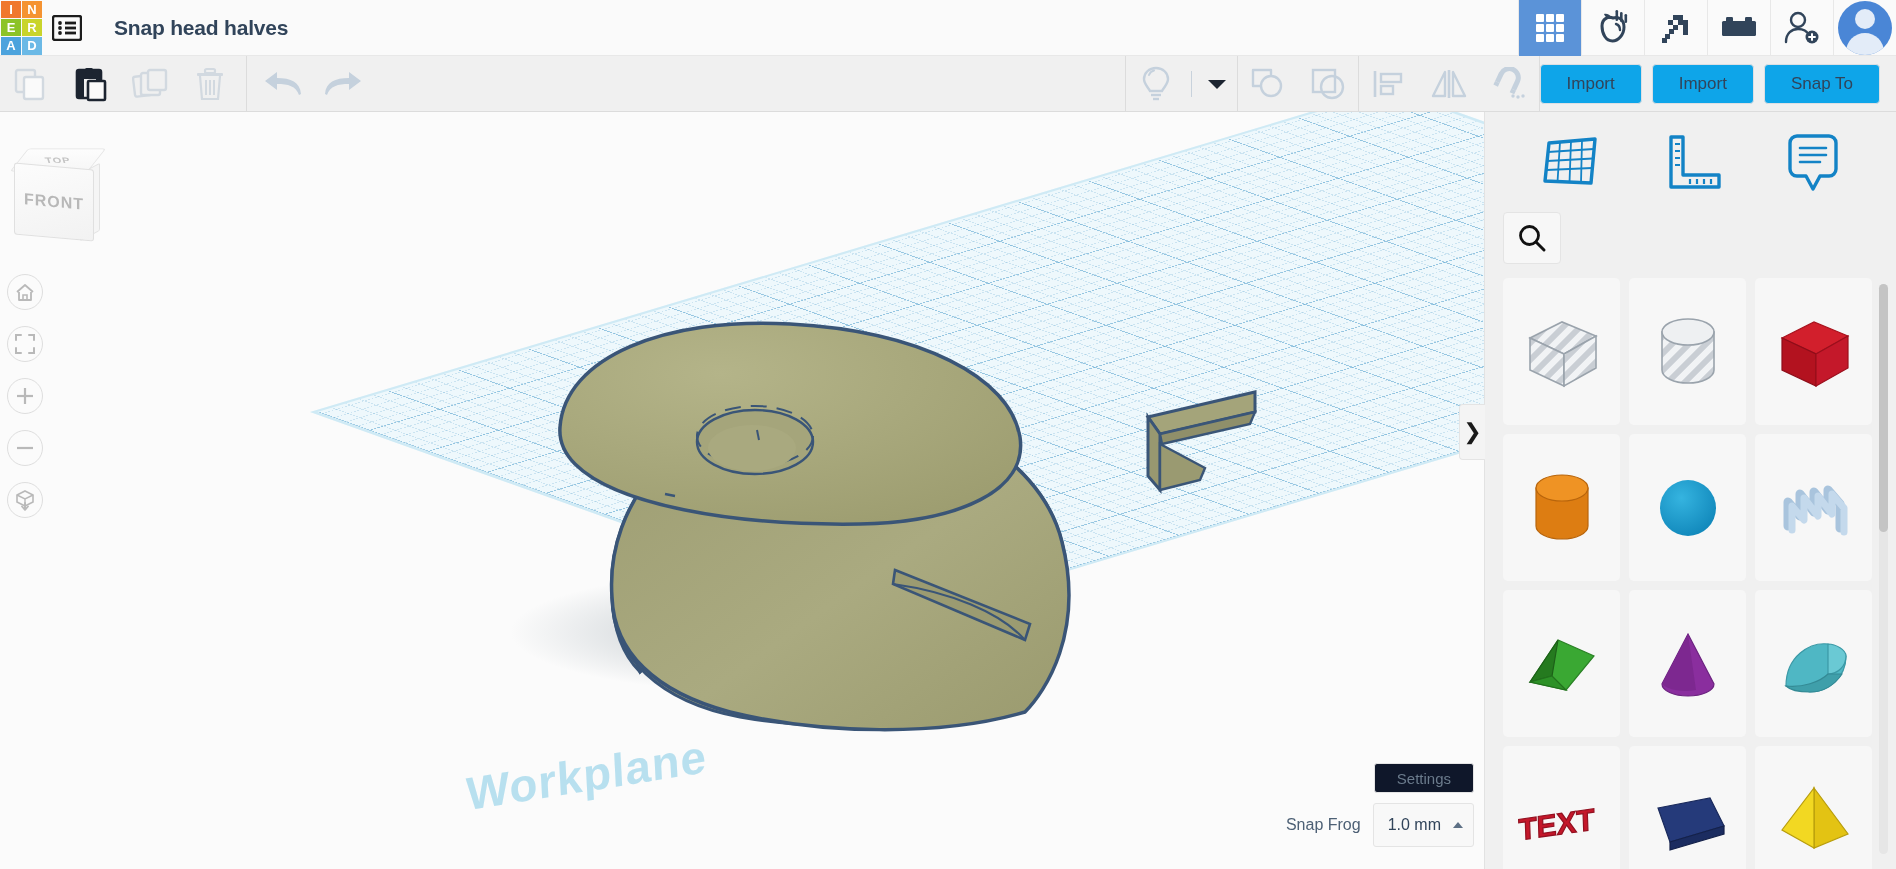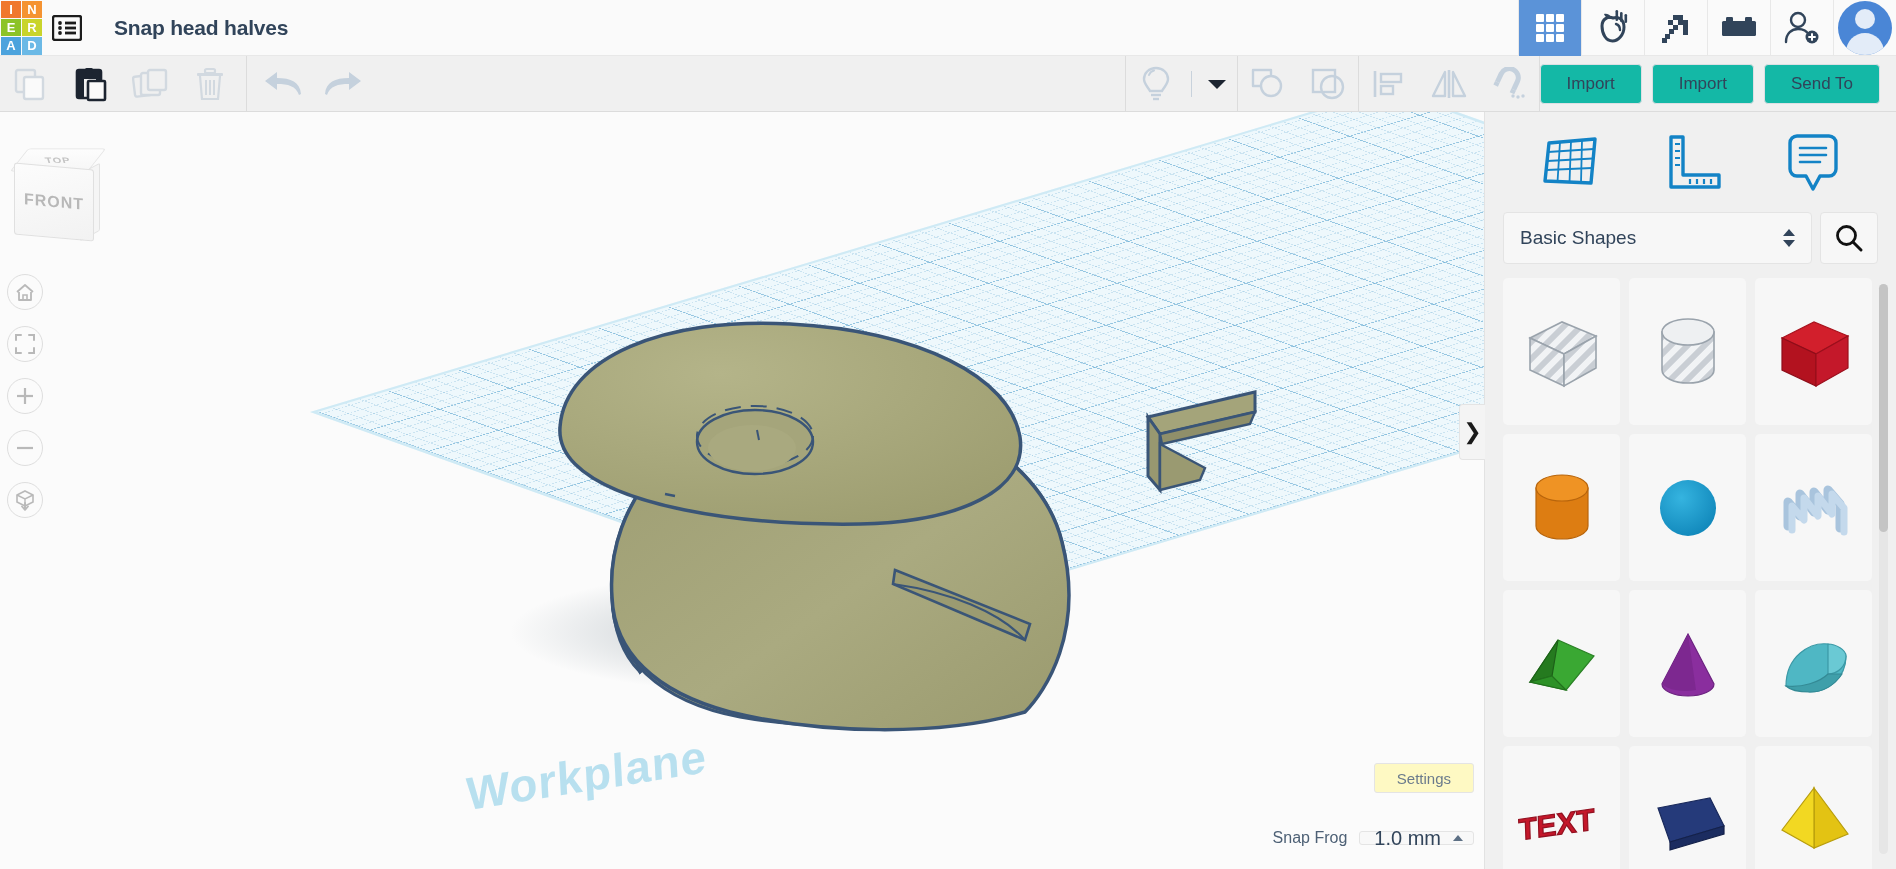--- a/index.html
+++ b/index.html
@@ -83,21 +83,21 @@
   .tb-spacer { flex: 1; }
   .vlite { width: 1px; height: 26px; background: #c8d2dc; margin: 0 5px; }
   .tb-right {
     display: flex; align-items: center; gap: 10px;
     padding-right: 16px;
   }
   .tb-textbtn {
     height: 40px; padding: 0 26px;
     display: flex; align-items: center; justify-content: center;
     border: 1px solid #dcdfe3; border-radius: 4px;
-    background: #14b8a6; color: #31445a; font-size: 17px;
+    background: #0ea5e9; color: #31445a; font-size: 17px;
     cursor: pointer;
     font-family: "Liberation Sans", sans-serif;
   }
 
   
   .viewport {
     position: absolute; top: 112px; left: 0;
     width: 1484px; height: 757px;
     background: #fbfbfb; overflow: hidden;
   }
@@ -160,34 +160,34 @@
     width: 36px; height: 36px; border-radius: 50%;
     border: 1.5px solid #dedede; background: transparent;
     display: flex; align-items: center; justify-content: center;
     cursor: pointer;
   }
 
   
   .settings-btn {
     position: absolute; right: 10px; bottom: 76px;
     height: 30px; padding: 0 22px;
-    background: #fef9c3; border: 1px solid #e4e4e4; border-radius: 3px;
+    background: #0f172a; border: 1px solid #e4e4e4; border-radius: 3px;
     display: flex; align-items: center; justify-content: center;
     font-size: 15px; color: #6b7b8c; cursor: pointer;
   }
   .snapgrid {
     position: absolute; right: 10px; bottom: 22px;
     display: flex; align-items: center; gap: 12px;
   }
   .snap-label { font-size: 16px; color: #4d6075; }
   .snap-select {
-    height: 14px; padding: 0 10px 0 14px;
+    height: 44px; padding: 0 10px 0 14px;
     background: #f8f8f8; border: 1px solid #e4e4e4; border-radius: 3px;
     display: flex; align-items: center; gap: 12px;
-    font-size: 20px; color: #31445a; cursor: pointer;
+    font-size: 16px; color: #31445a; cursor: pointer;
   }
   .caret-up {
     width: 0; height: 0;
     border-left: 5px solid transparent; border-right: 5px solid transparent;
     border-bottom: 6px solid #5d7085;
   }
 
   
   .rpanel {
     position: absolute; top: 112px; right: 0;
@@ -474,21 +474,21 @@
           <circle cx="32" cy="29" r="1.7" fill="#c5d1dd"></circle>
         </svg>
       </div>
     </div>
 
     <div class="tb-sep-tall"></div>
 
     <div class="tb-right">
       <div class="tb-textbtn">Import</div>
       <div class="tb-textbtn">Import</div>
-      <div class="tb-textbtn">Send To</div>
+      <div class="tb-textbtn">Snap To</div>
     </div>
   </div>
 
   <div class="viewport">
 
     <div class="wp-wrap">
       <div class="workplane"></div>
       <div class="wp-label">Workplane</div>
     </div>
 
@@ -642,27 +642,20 @@
       </div>
       <div class="rp-tool">
         <svg width="58" height="62" viewBox="0 0 58 62">
           <path d="M6 12 a7 7 0 0 1 7 -7 h32 a7 7 0 0 1 7 7 v26 a7 7 0 0 1 -7 7 h-9 L29 58 L22 45 h-9 a7 7 0 0 1 -7 -7 Z" fill="none" stroke="#1383c6" stroke-width="3.4" stroke-linejoin="round"></path>
           <path d="M16 17 L42 17 M16 24 L42 24 M16 31 L36 31" stroke="#1383c6" stroke-width="2.6" stroke-linecap="round"></path>
         </svg>
       </div>
     </div>
 
     <div class="rp-search-row">
-      <div class="rp-select">
-        <span class="rp-select-label">Basic Shapes</span>
-        <span class="spinner">
-          <span class="spin-up"></span>
-            <span class="spin-down"></span>
-        </span>
-      </div>
       <div class="rp-searchbtn">
         <svg width="30" height="30" viewBox="0 0 30 30">
           <circle cx="12.5" cy="12.5" r="9" fill="none" stroke="#111111" stroke-width="2.8"></circle>
           <line x1="19" y1="19" x2="27" y2="27" stroke="#111111" stroke-width="3" stroke-linecap="round"></line>
         </svg>
       </div>
     </div>
 
     <div class="rp-grid">
       <div class="rp-grid-inner">

